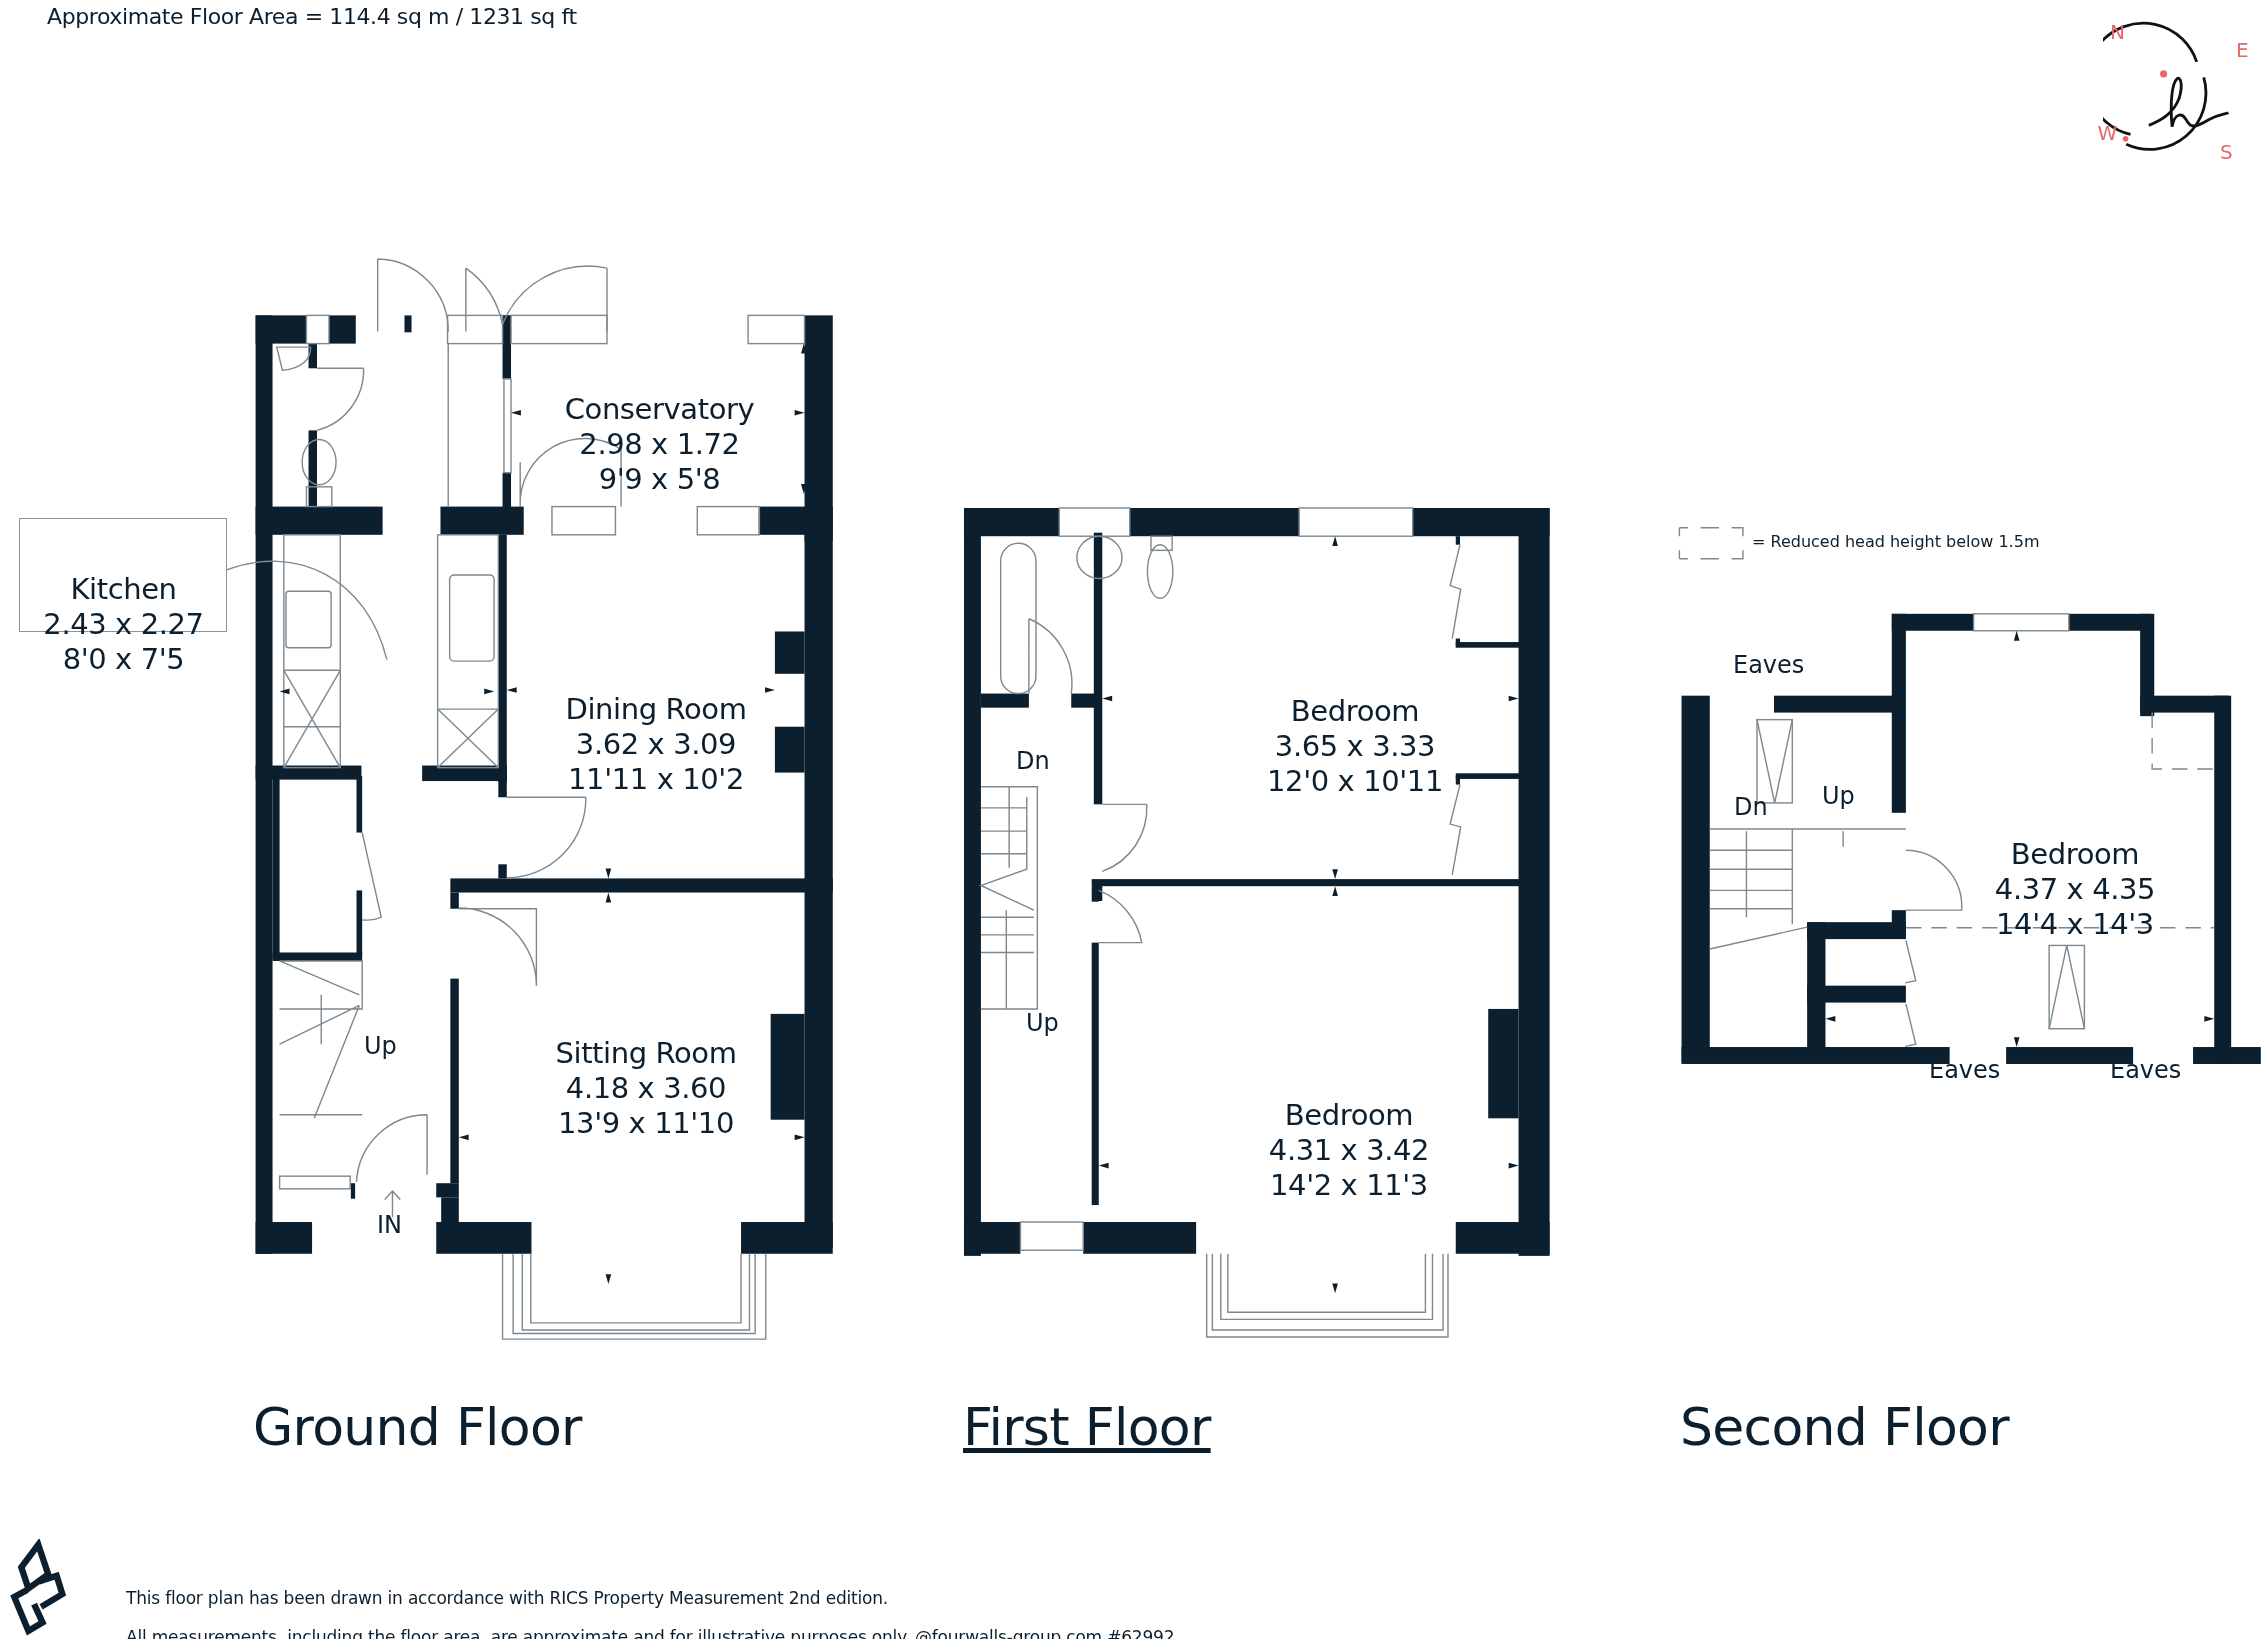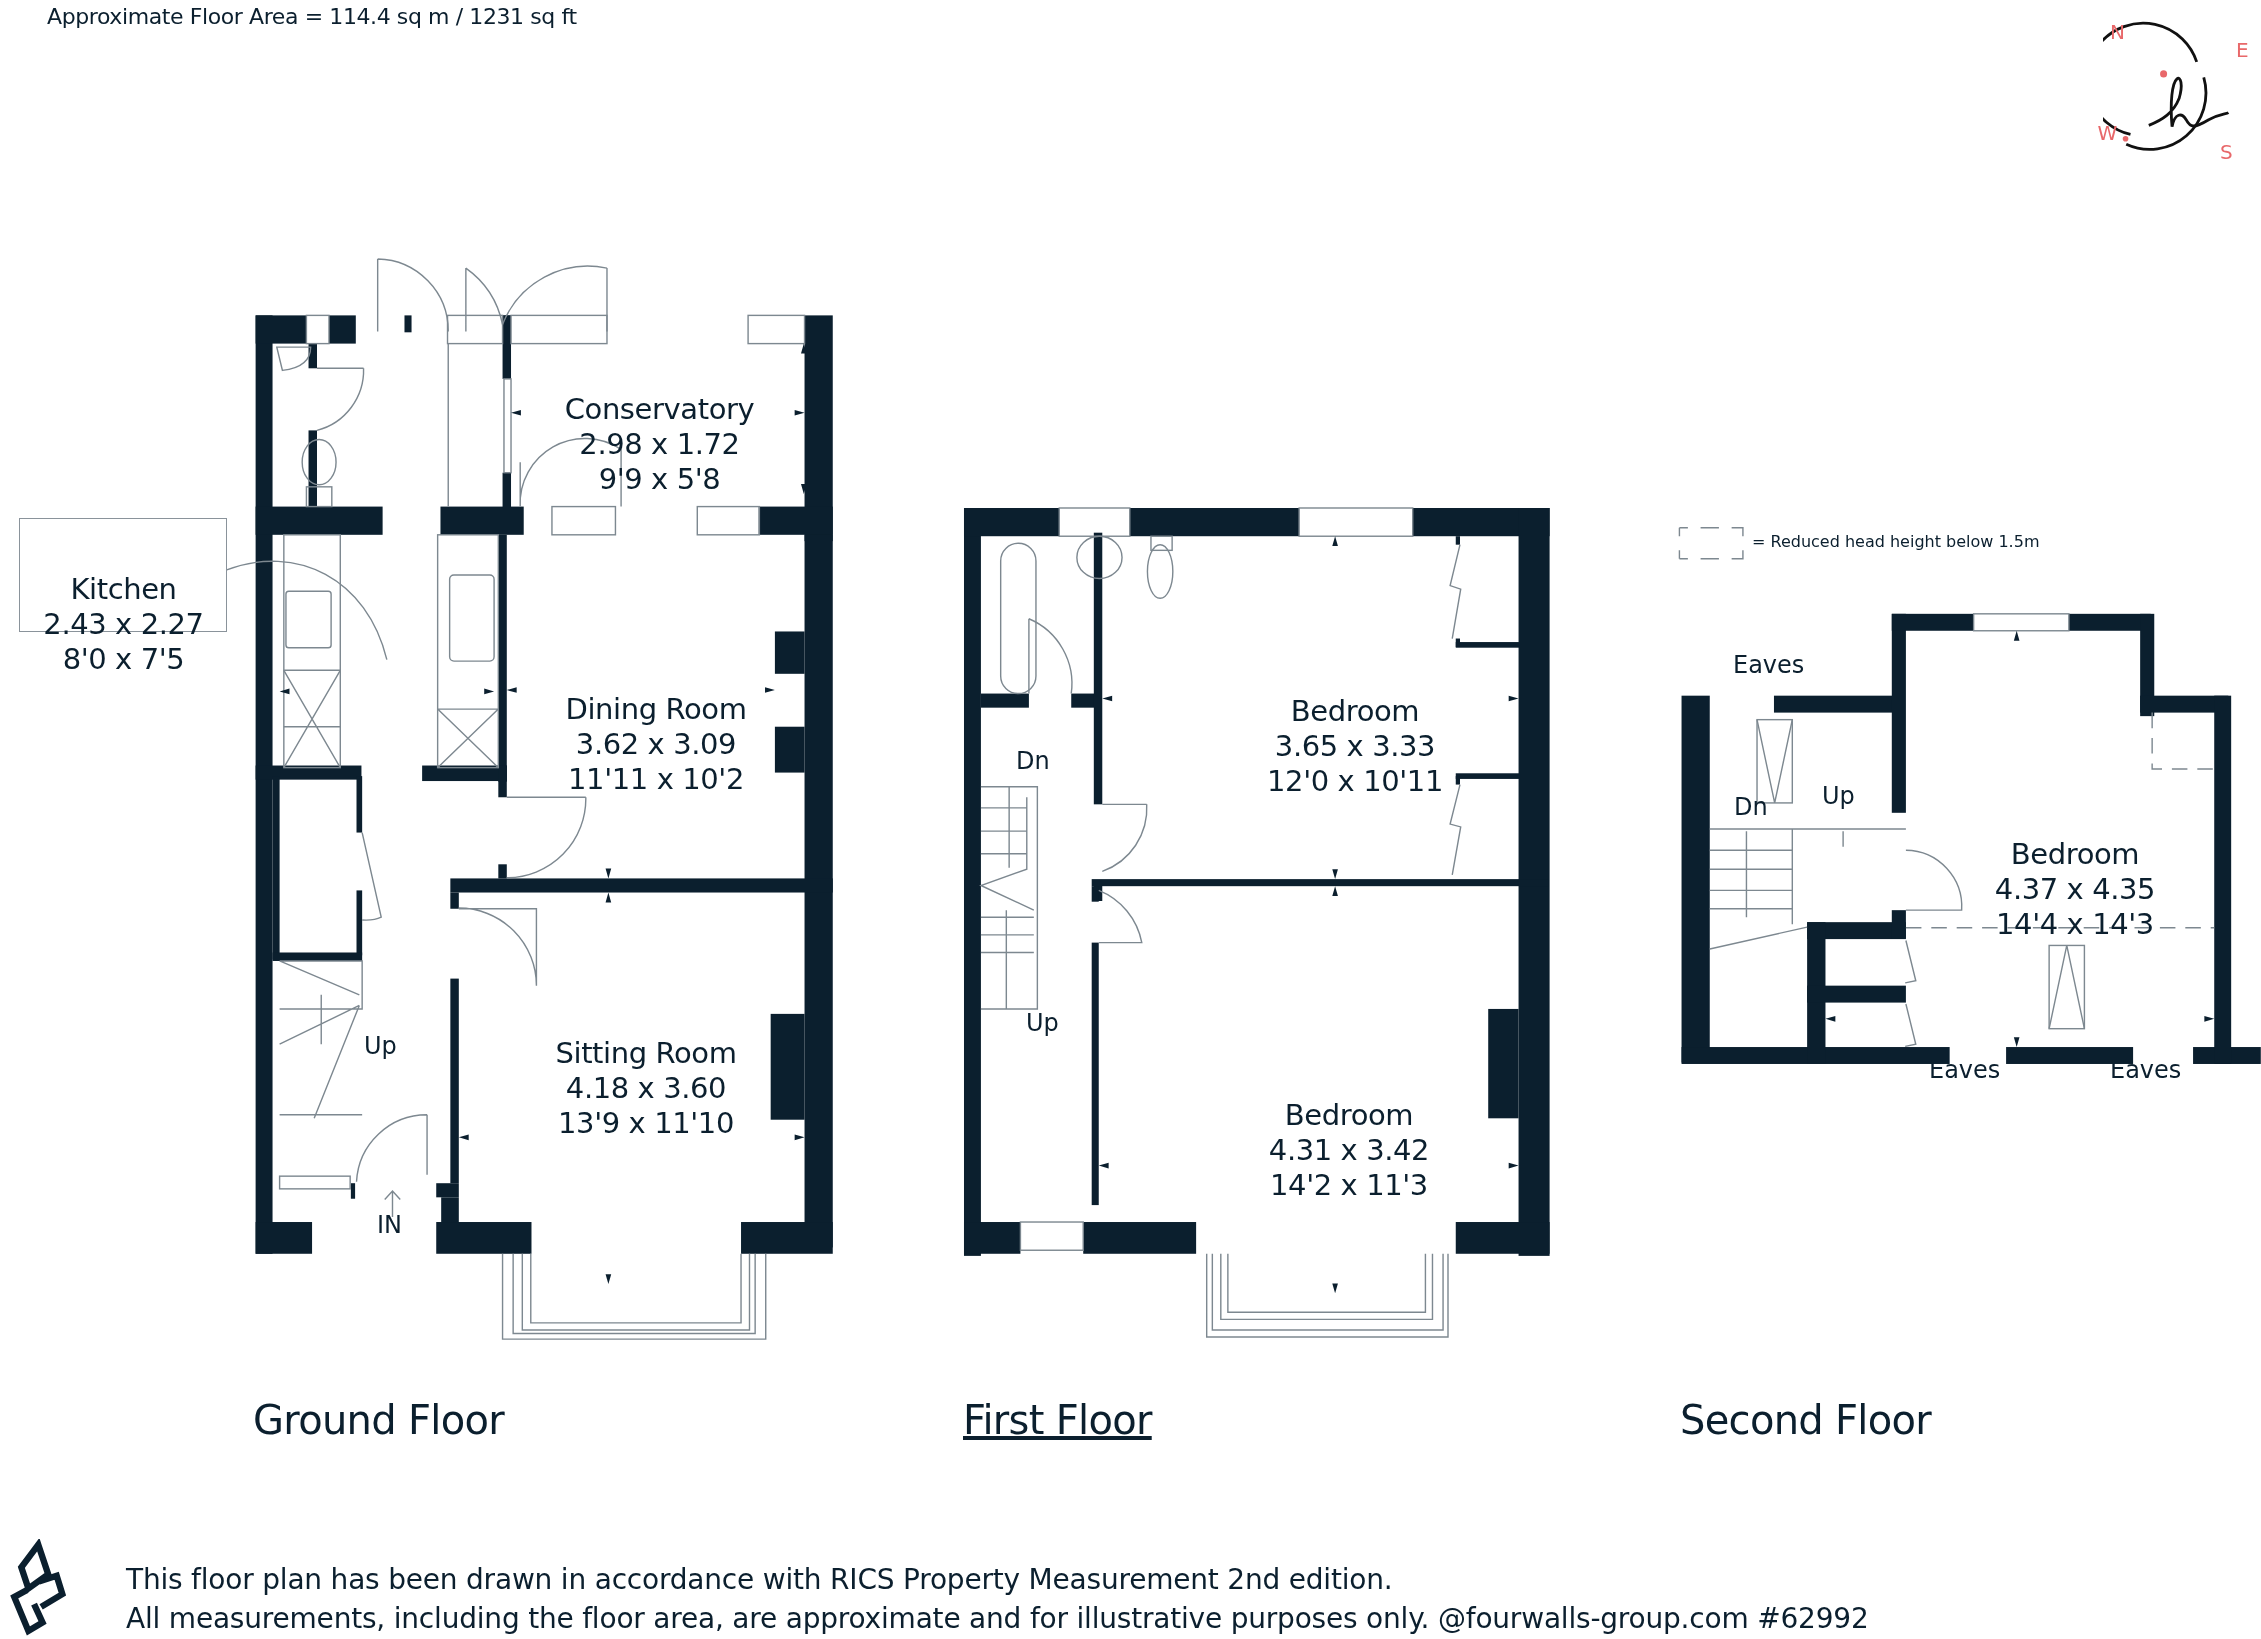--- a/index.html
+++ b/index.html
@@ -2,23 +2,23 @@
 <html style="font-size:11.3px"><head>
 <meta charset="utf-8">
 <style>
   html, body { margin: 0; padding: 0; background: #ffffff; }
   body { width: 2261px; height: 1639px; position: relative; overflow: hidden; font-family: "DejaVu Sans", "Liberation Sans", sans-serif; color: #0b1f2e; }
   .abs { position: absolute; }
   .area { left: 10px; top: 4.2px; font-size: 22px; letter-spacing: -0.4px; white-space: nowrap; margin-left: 37px; }
   .plan { position: absolute; left: 0; top: 0; }
   .room-label { position: absolute; text-align: center; font-size: 29px; line-height: 35px; white-space: nowrap; letter-spacing: -0.4px; margin-top: 48px; }
   .small-label { position: absolute; font-size: 24px; white-space: nowrap; }
-  .floor-title { position: absolute; font-size: 40px; white-space: nowrap; letter-spacing: -0.7px; }
+  .floor-title { position: absolute; font-size: 52px; white-space: nowrap; letter-spacing: -0.7px; }
   .legend-text { position: absolute; font-size: 16px; white-space: nowrap; }
-  .footer { position: absolute; font-size: 28px; white-space: nowrap; letter-spacing: -0.2px; }
+  .footer { position: absolute; font-size: 17px; white-space: nowrap; letter-spacing: -0.2px; margin-top: 25px; }
   .kitchen-box { position: absolute; left: 19px; top: 518px; width: 206px; height: 112px; border: 1.4px solid #8a939b; background: #fff; }
   .compass-letter { position: absolute; color: #e8686a; font-size: 20px; }
 </style>
 </head>
 <body>
 
 <div class="abs area">Approximate Floor Area = 114.4 sq m / 1231 sq ft</div>
 
 <div class="abs" style="left:2103px; top:14px; width:155px; height:155px;">
   <svg width="155" height="155" viewBox="0 0 220 220">

